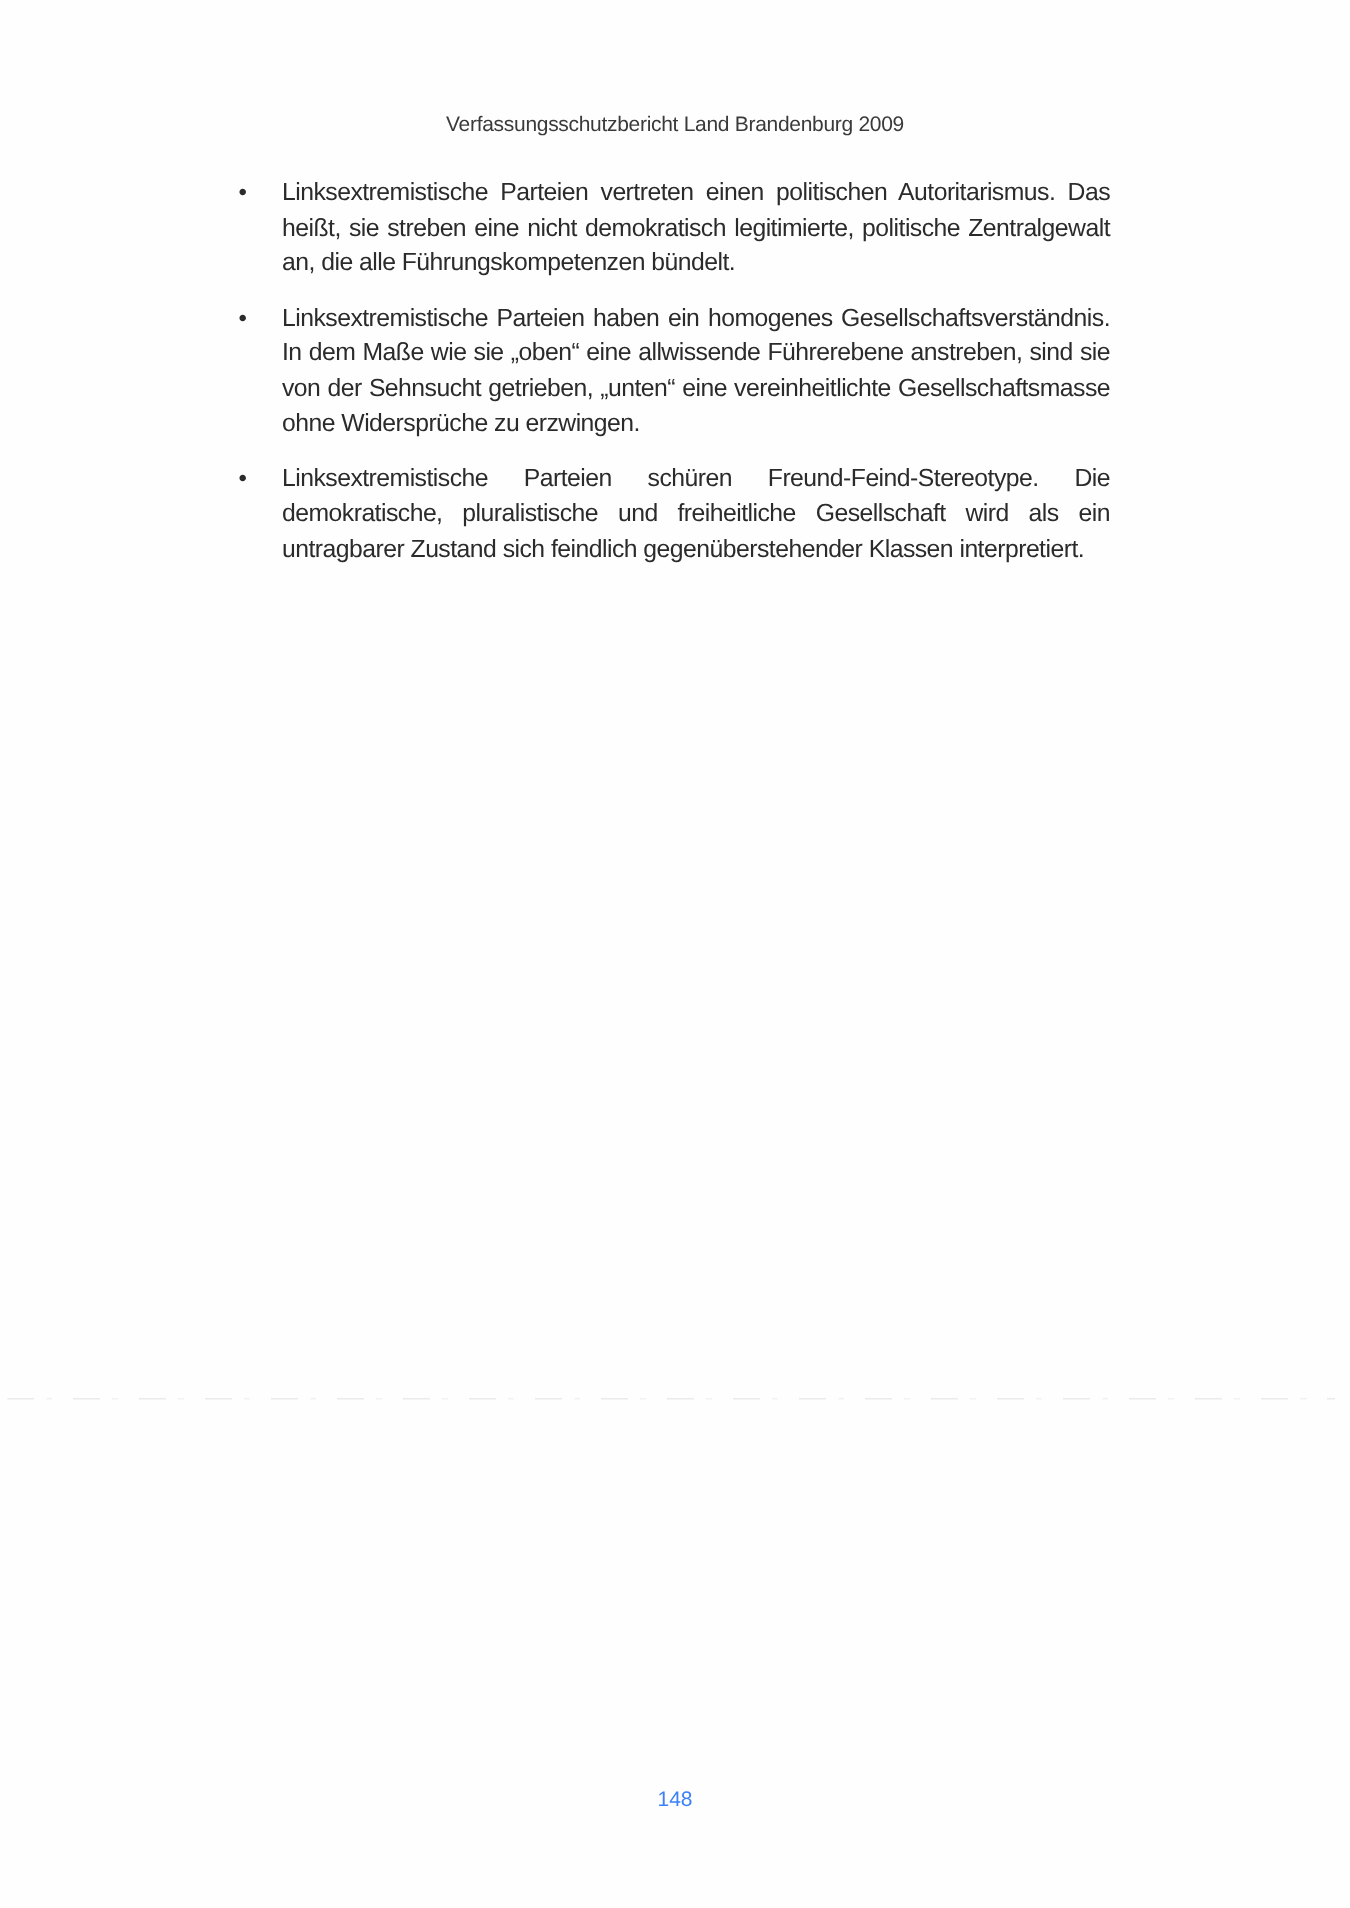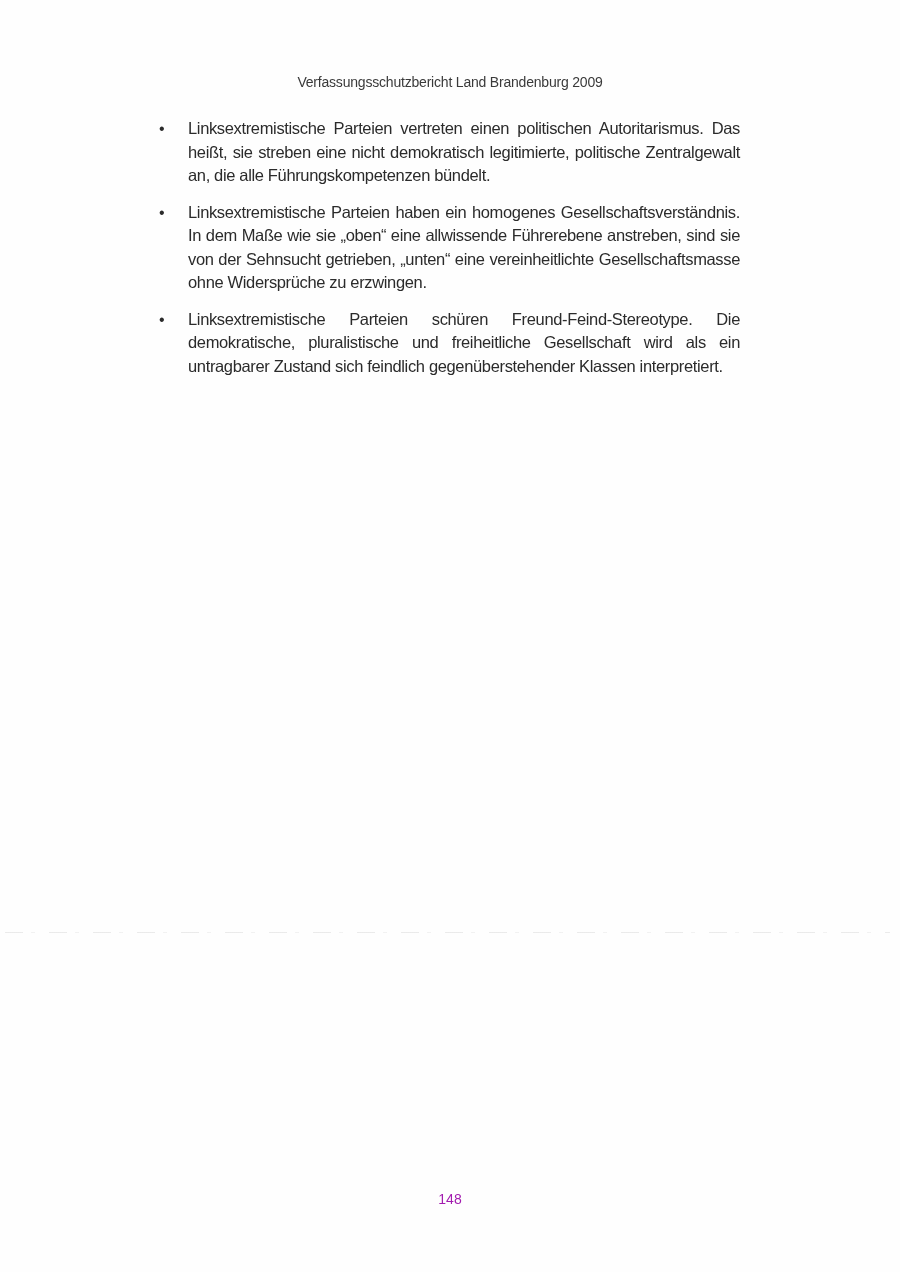--- a/index.html
+++ b/index.html
@@ -64,21 +64,21 @@
       background: repeating-linear-gradient(90deg, #e2e2e2 0 18px, transparent 18px 26px, #ececec 26px 30px, transparent 30px 44px);
       opacity: 0.7;
     }
     .page-number {
       position: absolute;
       top: 1191px;
       left: 0;
       width: 900px;
       text-align: center;
       font-size: 14px;
-      color: #a21caf;
+      color: #3b82f6;
     }
   </style>
 </head>
 <body>
 
 <div class="page">
   <div class="running-header">Verfassungsschutzbericht Land Brandenburg 2009</div>
 
   <ul class="bullets">
     <li class="bullet-item">

